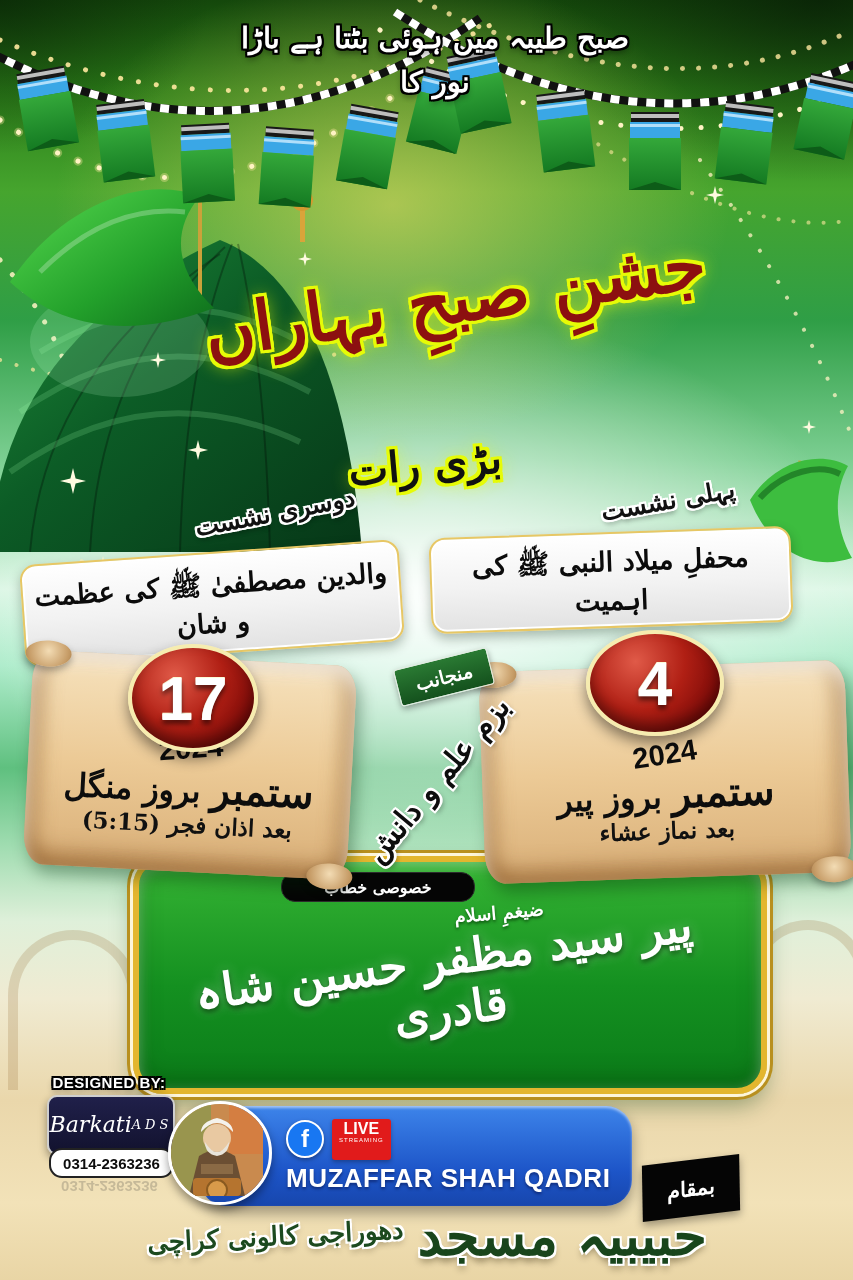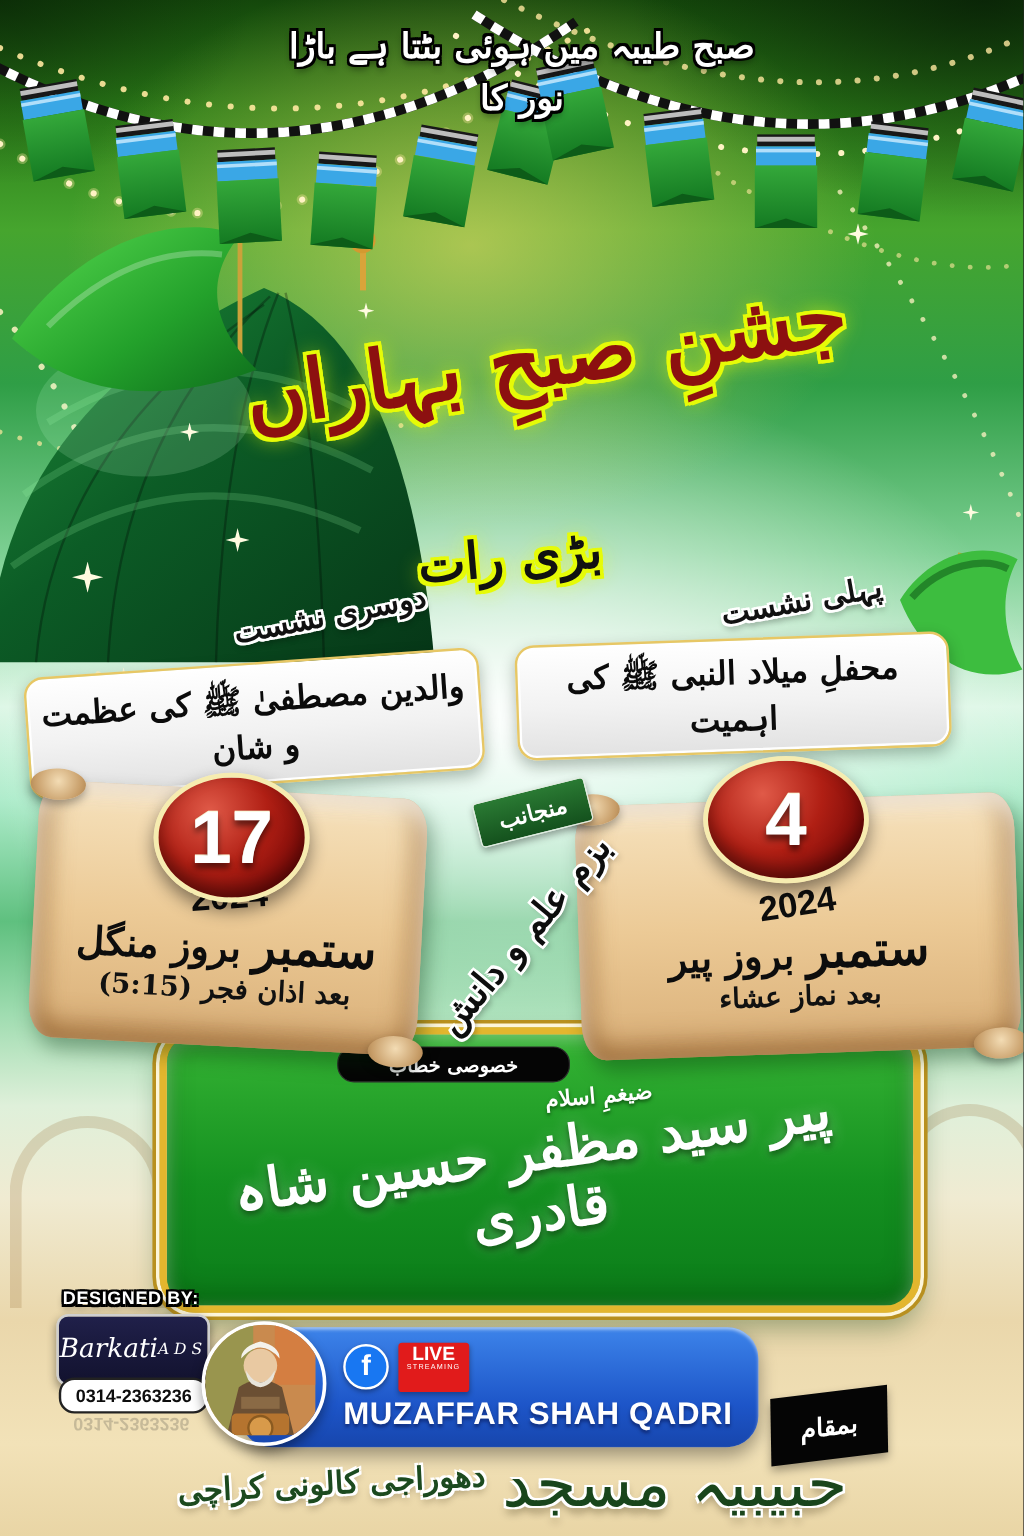--- a/index.html
+++ b/index.html
@@ -104,21 +104,21 @@
   .live-name1{font-size:24px;}
   .live-name2{font-size:26px;letter-spacing:.5px;text-align:center;}
   .photo-circle{left:168px;top:1101px;width:98px;height:98px;z-index:9;border-radius:50%;overflow:hidden;
     border:3px solid #fff;box-shadow:0 5px 10px rgba(0,0,0,.4);}
   
   .venue-badge{left:642px;top:1160px;width:98px;height:56px;z-index:9;background:#050505;
     transform:rotate(-7deg) skewX(-6deg);color:#fff;font-size:21px;font-weight:bold;
     box-shadow:0 4px 8px rgba(0,0,0,.35);}
   .venue-line{left:16px;top:1196px;width:822px;height:80px;z-index:8;direction:rtl;
     display:flex;align-items:center;justify-content:center;gap:14px;}
-  .venue-name{color:#19451c;font-size:54px;font-weight:normal;
+  .venue-name{color:#19451c;font-size:54px;font-weight:bold;
     text-shadow:-2px -2px 0 #fff,2px -2px 0 #fff,-2px 2px 0 #fff,2px 2px 0 #fff,0 5px 7px rgba(40,30,0,.4);}
   .venue-loc{color:#1c4a1f;font-size:26px;font-weight:bold;transform:rotate(-3deg);
     text-shadow:-2px -2px 0 #fff,2px -2px 0 #fff,-2px 2px 0 #fff,2px 2px 0 #fff,0 4px 6px rgba(40,30,0,.35);}
   
   .sparkle{position:absolute;z-index:4;background:#fffbe0;
     clip-path:polygon(50% 0,60% 40%,100% 50%,60% 60%,50% 100%,40% 60%,0 50%,40% 40%);
     filter:drop-shadow(0 0 5px #ffe98a);}
   
   .arch{position:absolute;z-index:1;border:10px solid rgba(150,110,55,.22);border-bottom:none;
     border-radius:120px 120px 0 0;}

